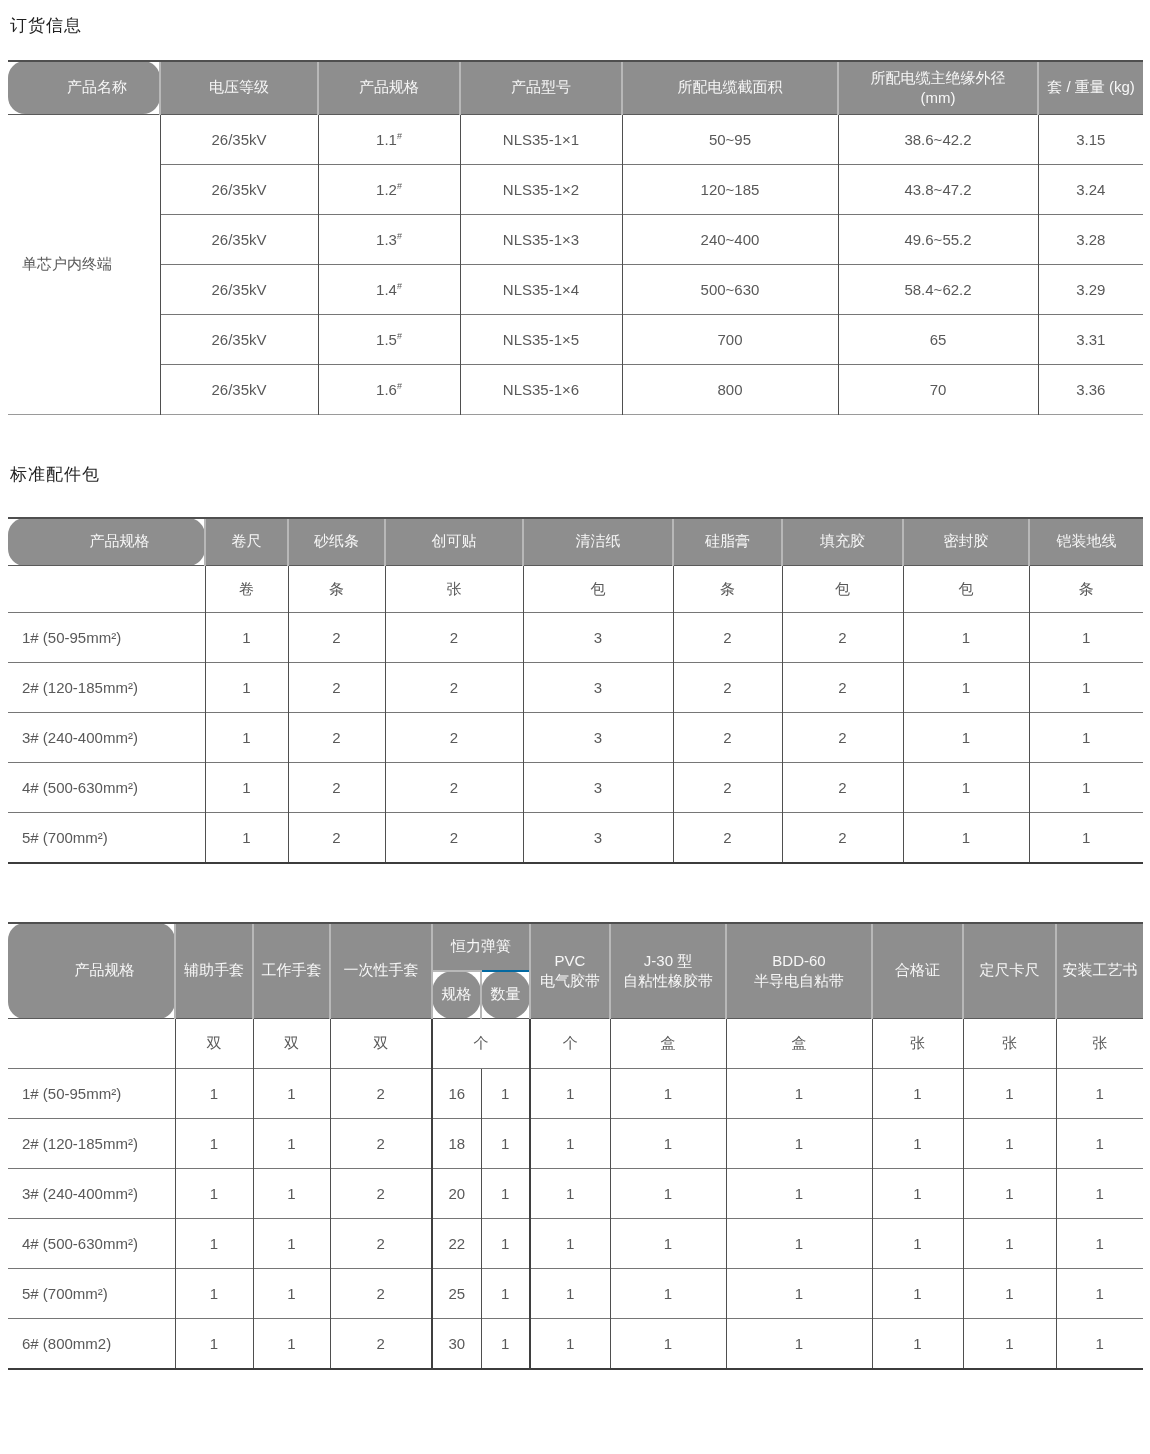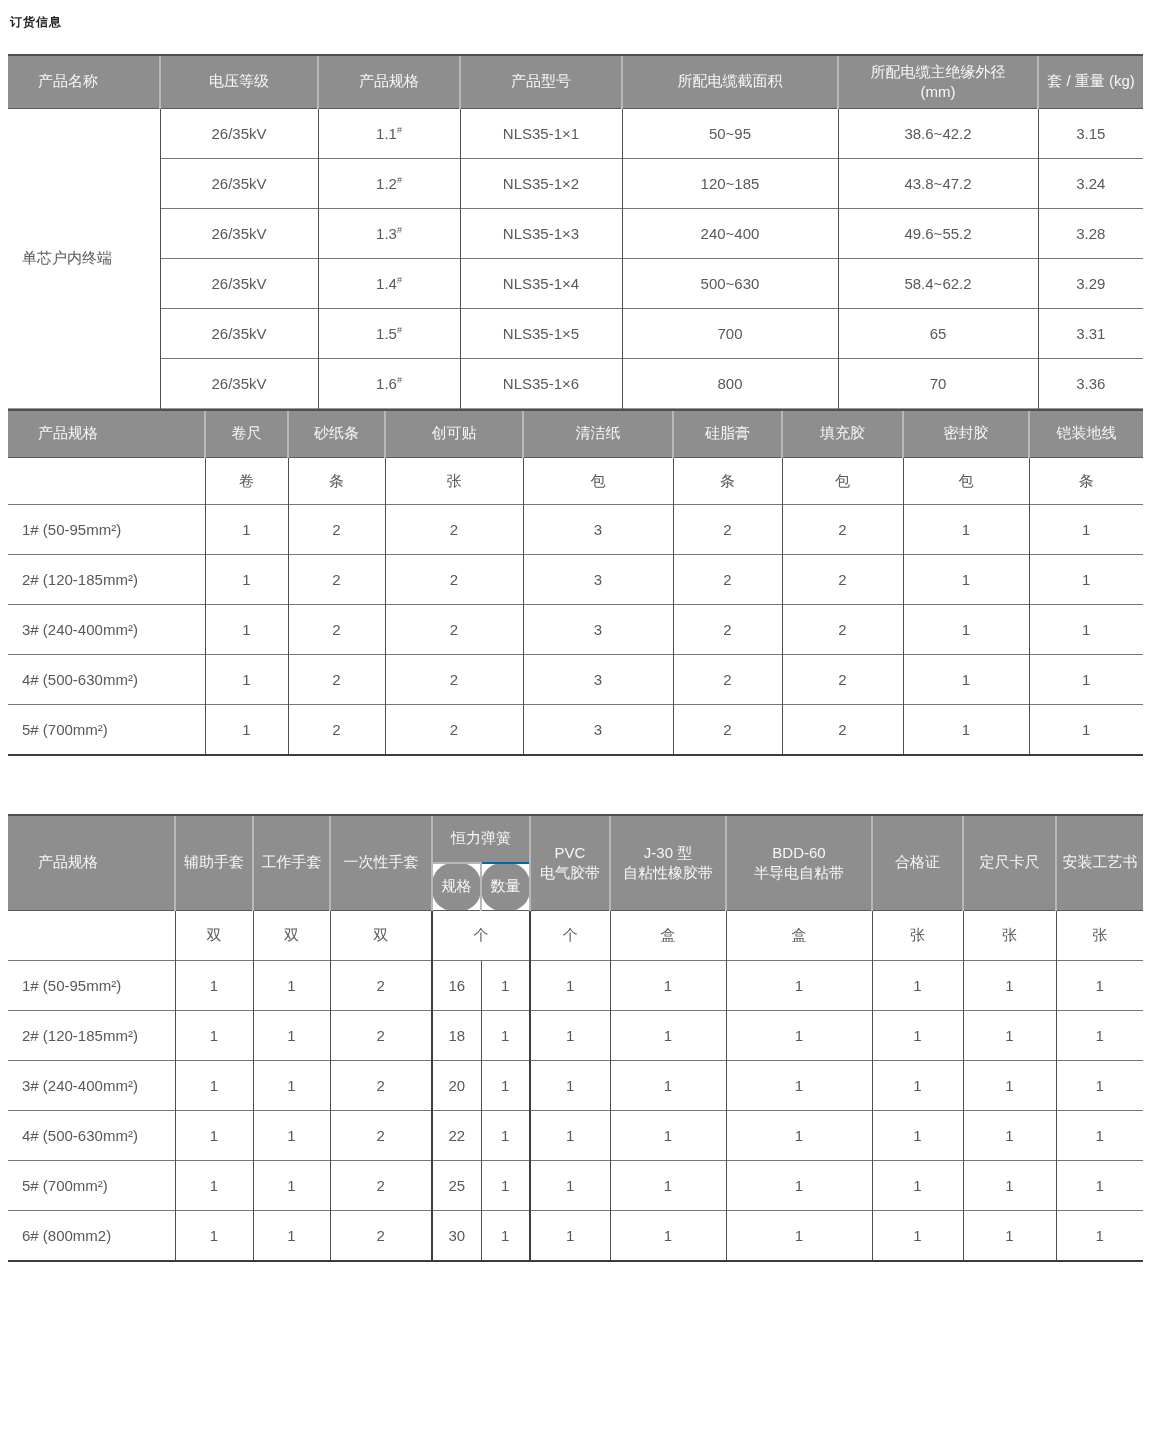--- a/index.html
+++ b/index.html
@@ -4,22 +4,22 @@
 <style>
   * { box-sizing: border-box; }
   html, body { margin: 0; padding: 0; background: #ffffff; }
   body {
     font-family: "Liberation Sans", "DejaVu Sans", sans-serif;
     color: #595959;
   }
   .page { width: 1150px; padding: 14px 7px 6px 8px; }
 
   .section-title {
-    font-size: 12px;
-    font-weight: bold;
+    font-size: 17px;
+    font-weight: normal;
     color: #1f1f1f;
     margin: 0 0 23px 2px;
     letter-spacing: 1px;
   }
   .section-title.second { margin-top: 48px; margin-bottom: 31px; }
 
   table.tbl {
     border-collapse: collapse;
     table-layout: fixed;
     width: 1135px;
@@ -30,21 +30,21 @@
     background: #8e8e8e;
     color: #f7f7f7;
     font-weight: normal;
     font-size: 15px;
     padding: 0 3px;
     text-align: center;
     border-top: 2px solid #4f4f4f;
     border-bottom: 1px solid #5a5a5a;
     border-left: 2px solid #b8b8b8;
   }
-  .tbl th.first-col { border-left: none; text-align: left; padding-left: 30px; }
+  .tbl th.first-col { border-left: none; text-align: center; padding-left: 30px; border-radius: 17px; }
   .tbl td {
     border-top: 1px solid #767676;
     border-left: 1px solid #4f4f4f;
     text-align: center;
     padding: 0 3px;
   }
   .tbl td.first-col { border-left: none; text-align: left; padding-left: 14px; }
   .tbl { border-bottom: 2px solid #3c3c3c; }
   table.t1 { border-bottom: 1px solid #9a9a9a; }
 
@@ -136,20 +136,21 @@
           <td>26/35kV</td>
           <td>1.6<sup>#</sup></td>
           <td>NLS35-1×6</td>
           <td>800</td>
           <td>70</td>
           <td>3.36</td>
         </tr>
       </tbody>
   </table>
 
+  <h2 class="section-title second">标准配件包</h2>
 
   <table class="tbl t2">
     <colgroup>
       <col style="width:197px">
         <col style="width:83px">
         <col style="width:97px">
         <col style="width:138px">
       <col style="width:150px">
         <col style="width:109px">
         <col style="width:121px">

